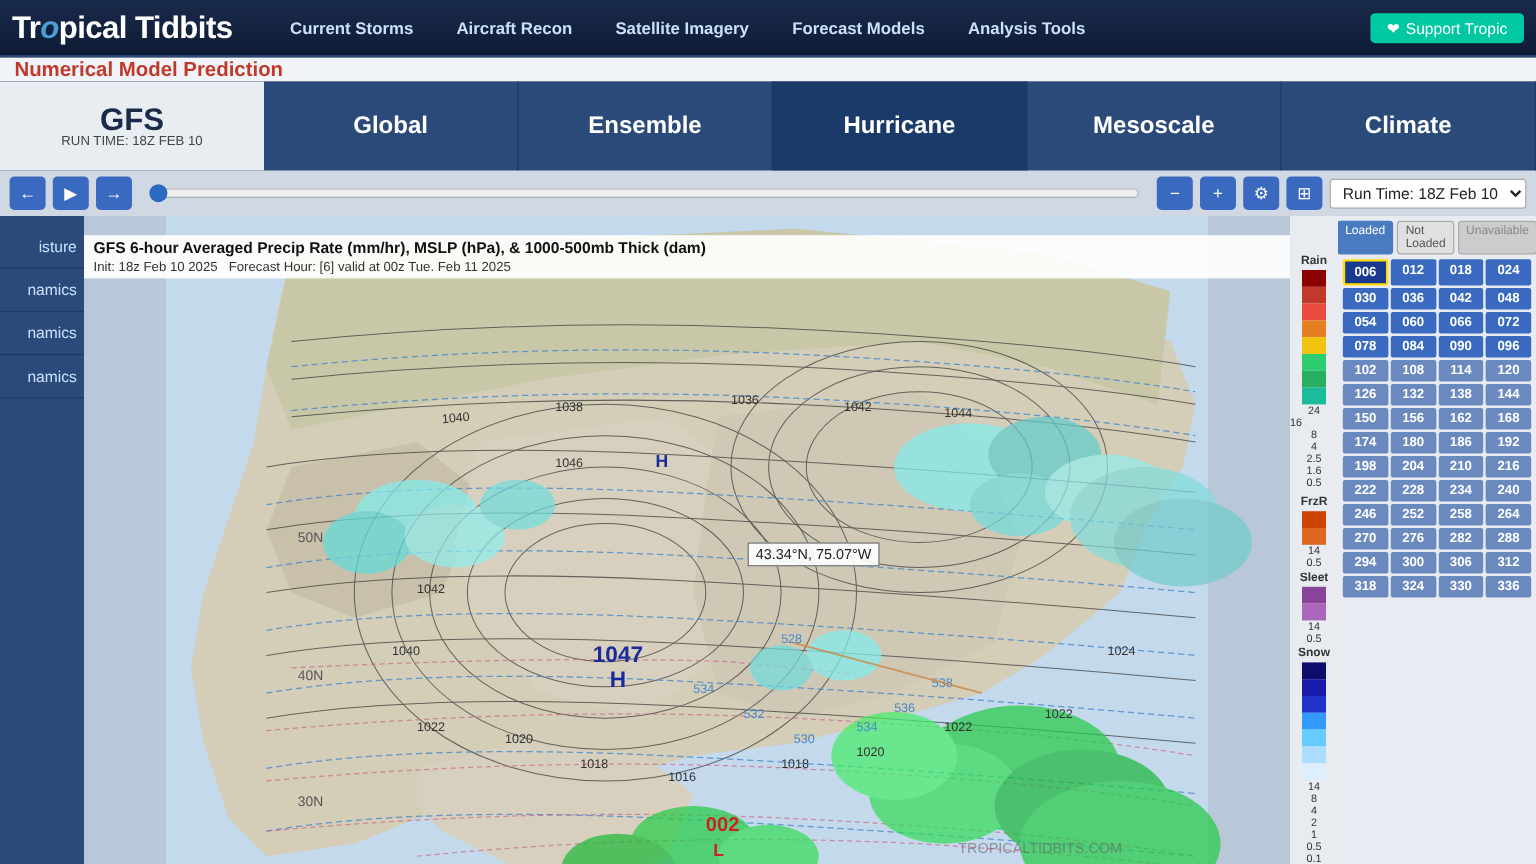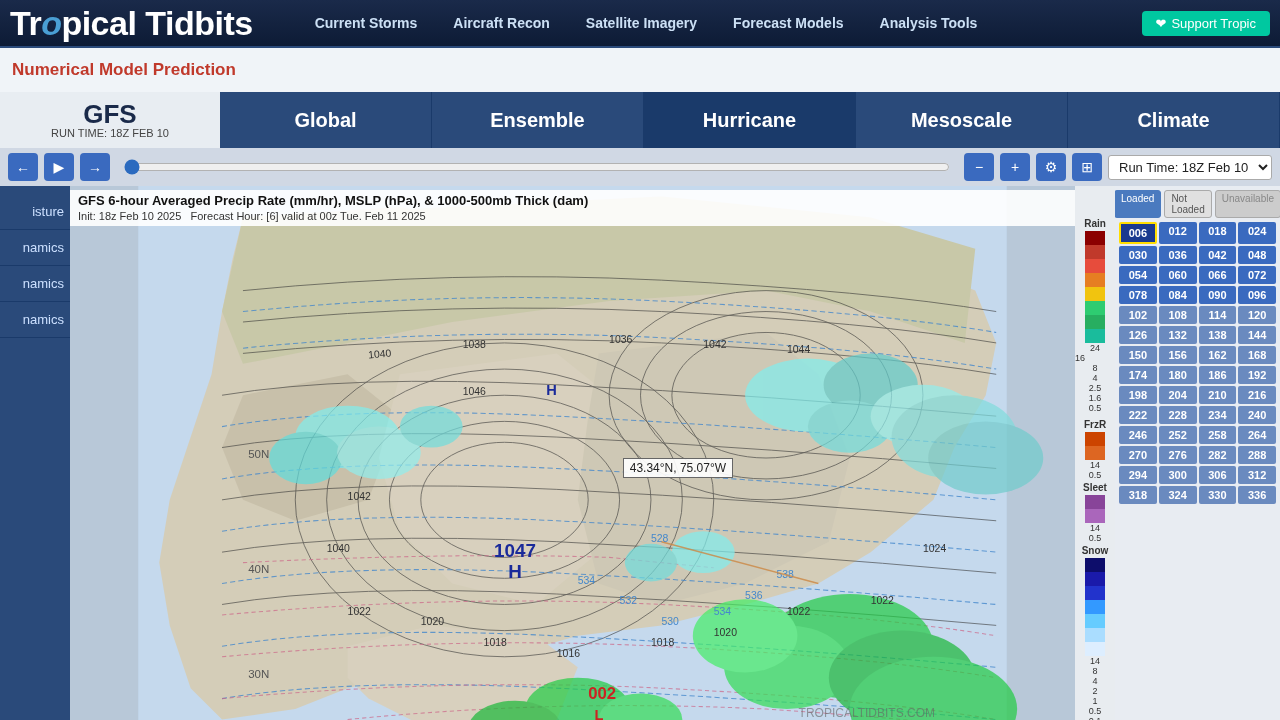--- a/index.html
+++ b/index.html
@@ -8,24 +8,24 @@
     
     #header {
       background: linear-gradient(180deg, #1a2a4a 0%, #0d1b35 100%);
       height: 48px;
       display: flex;
       align-items: center;
       padding: 0 10px;
       border-bottom: 2px solid #2a4a7a;
     }
     #logo {
-      font-size: 34px;
+      font-size: 26px;
       font-weight: bold;
       color: #fff;
-      margin-right: 44px;
+      margin-right: 30px;
       letter-spacing: -0.5px;
     }
     #logo span.tr-o { color: #4a9fd4; font-style: italic; }
     #nav { display: flex; gap: 0; font-weight: bold; }
     .nav-item {
       color: #cce0f5;
       font-size: 14px;
       padding: 6px 18px;
       cursor: pointer;
       border-radius: 3px;
@@ -40,35 +40,35 @@
       border-radius: 4px;
       cursor: pointer;
       display: flex;
       align-items: center;
       gap: 5px;
     }
 
     
     #subheader {
       background: #f0f4f8;
-      height: 44px;
+      height: 20px;
       display: flex;
       align-items: center;
       padding: 0 12px;
     }
     #page-title {
       color: #c0392b;
       font-size: 17px;
       font-weight: bold;
     }
 
     
     #tab-bar {
       background: #2a4a7a;
-      height: 56px;
+      height: 74px;
       display: flex;
       align-items: stretch;
     }
     #model-info {
       background: #e8edf2;
       width: 220px;
       display: flex;
       flex-direction: column;
       align-items: center;
       justify-content: center;
@@ -165,21 +165,21 @@
 
     
     #map-container {
       flex: 1;
       position: relative;
       background: #b8c8d8;
       overflow: hidden;
     }
     #map-title {
       position: absolute;
-      top: 4px;
+      top: 16px;
       left: 0;
       right: 0;
       background: rgba(255,255,255,0.9);
       font-size: 13px;
       font-weight: bold;
       padding: 3px 8px;
       color: #111;
       z-index: 5;
     }
     #map-subtitle {

